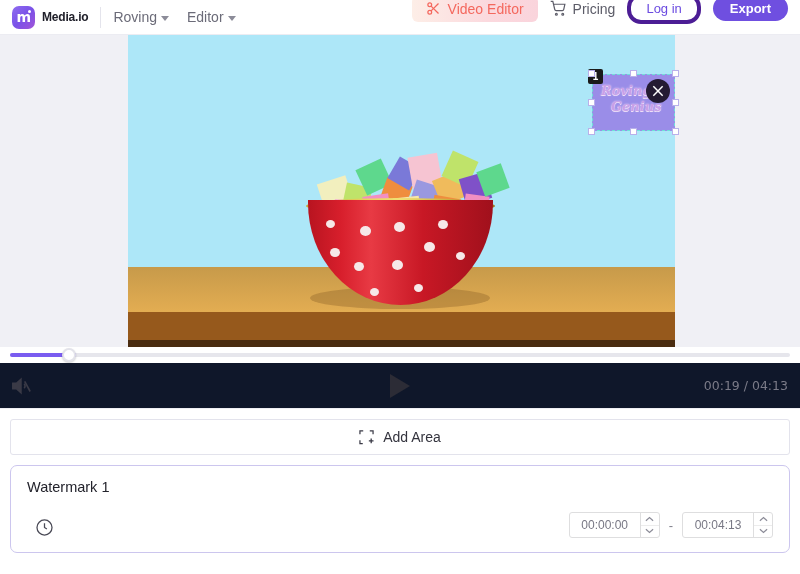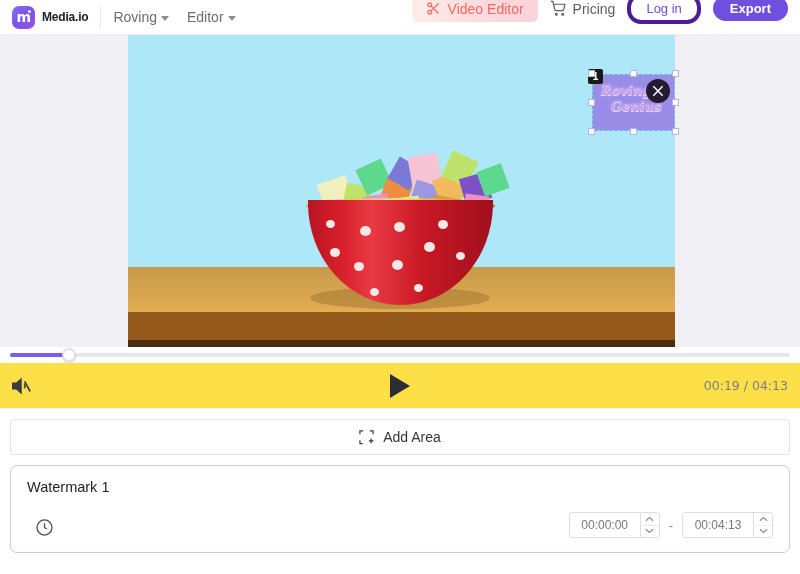--- a/index.html
+++ b/index.html
@@ -181,21 +181,21 @@
     position: absolute; left: 62px; top: 1px;
     width: 14px; height: 14px; border-radius: 50%;
     background: #fff; border: 2px solid #e3e3ea;
     box-shadow: 0 1px 2px rgba(0,0,0,0.18);
     cursor: pointer;
   }
 
   
   .controls {
     position: relative; width: 800px; height: 46px;
-    background: #fde047;
+    background: #0f172a;
     display: flex; align-items: center;
     border-bottom: 1px solid #eeeef3;
   }
   .mute-btn { position: absolute; left: 10px; cursor: pointer; display:flex; }
   .play-btn {
     position: absolute; left: 50%; transform: translateX(-50%);
     width: 0; height: 0;
     border-top: 12px solid transparent;
     border-bottom: 12px solid transparent;
     border-left: 20px solid #2c2c36;

